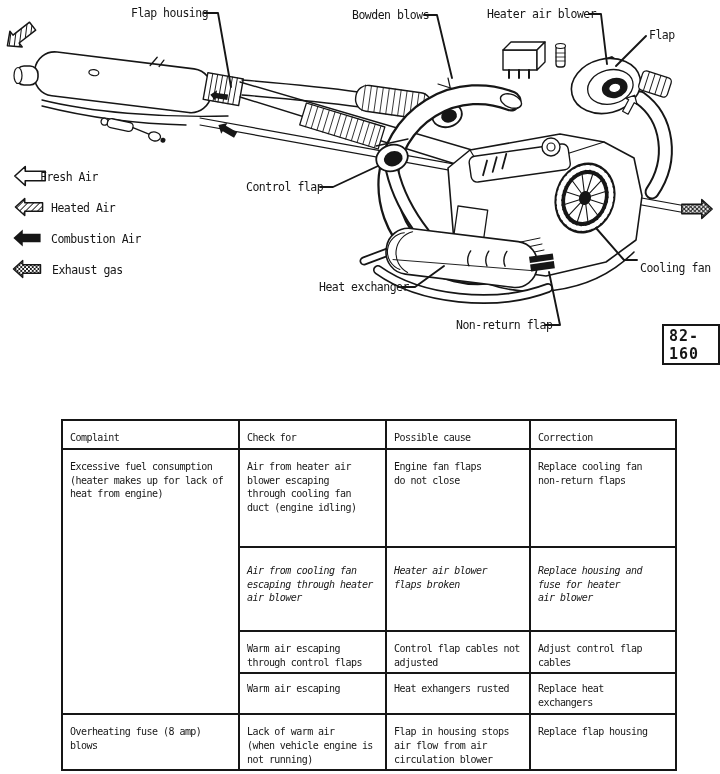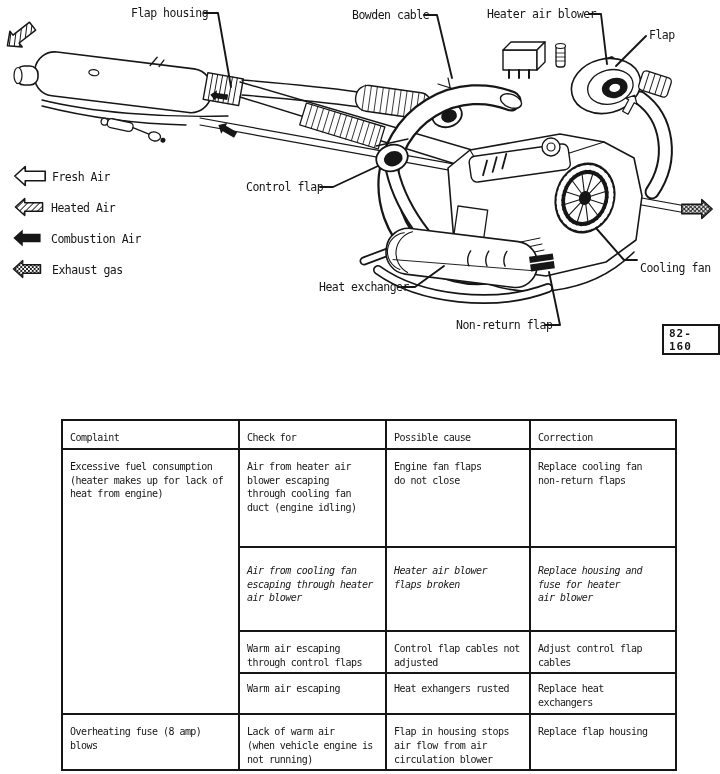--- a/index.html
+++ b/index.html
@@ -2,21 +2,21 @@
 <html><head>
 <meta charset="utf-8">
 <style>
   html,body{margin:0;padding:0;background:#e9e9e6;}
   #page{position:relative;width:720px;height:774px;background:#ffffff;overflow:hidden;
         font-family:"DejaVu Sans Mono","Liberation Mono",monospace;color:#161616;}
   #art{position:absolute;left:0;top:0;}
   .dlabel{position:absolute;font-size:11.5px;letter-spacing:-0.5px;white-space:nowrap;color:#161616;}
   .legend-label{position:absolute;font-size:11.5px;letter-spacing:-0.5px;white-space:nowrap;}
   #refcode{position:absolute;left:662px;top:324px;border:2px solid #161616;background:#fff;
-           font-size:11px;font-weight:bold;letter-spacing:1px;padding:1px 5px 0;}
+           font-size:15px;font-weight:bold;letter-spacing:1px;padding:1px 5px 0;}
   table.ts{position:absolute;left:61px;top:419px;width:614px;border-collapse:collapse;
            table-layout:fixed;background:transparent;}
   table.ts th,table.ts td{border:2px solid #161616;vertical-align:top;text-align:left;
            font-family:"DejaVu Sans Mono","Liberation Mono",monospace;font-weight:normal;
            font-size:10px;letter-spacing:-0.55px;line-height:1.38;
            padding:10px 7px 3px;white-space:pre-line;color:#161616;}
   tr.h-head{height:27px;} tr.h-r1{height:98px;} tr.h-r2{height:84px;font-style:italic;}
   tr.h-r3{height:38px;}  tr.h-r4{height:40px;} tr.h-r5{height:52px;}
   tr.h-r2 td{padding-top:16px;}
   tr.h-r4 td{padding-top:8px;}
@@ -218,29 +218,29 @@
       <g transform="translate(27,238) scale(0.85)">
         <use href="#arrowL" fill="#161616" stroke="none"></use>
       </g>
       <g transform="translate(27,269) scale(0.85)">
         <use href="#arrowL" fill="url(#xhatch)" stroke-width="1.5"></use>
       </g>
     </g>
   </svg>
 
   <div class="dlabel" style="left:131px;top:6px">Flap housing</div>
-  <div class="dlabel" style="left:352px;top:8px">Bowden cable</div>
+  <div class="dlabel" style="left:352px;top:8px">Bowden blows</div>
   <div class="dlabel" style="left:487px;top:7px">Heater air blower</div>
   <div class="dlabel" style="left:649px;top:28px">Flap</div>
   <div class="dlabel" style="left:246px;top:180px">Control flap</div>
   <div class="dlabel" style="left:319px;top:280px">Heat exchanger</div>
   <div class="dlabel" style="left:456px;top:318px">Non-return flap</div>
   <div class="dlabel" style="left:640px;top:261px">Cooling fan</div>
 
-  <div class="legend-label" style="left:52px;top:170px">Fresh Air</div>
+  <div class="legend-label" style="left:40px;top:170px">Fresh Air</div>
   <div class="legend-label" style="left:51px;top:201px">Heated Air</div>
   <div class="legend-label" style="left:51px;top:232px">Combustion Air</div>
   <div class="legend-label" style="left:52px;top:263px">Exhaust gas</div>
 
   <div id="refcode">82-160</div>
 
   <table class="ts">
     <colgroup>
       <col style="width:177px">
         <col style="width:147px">

